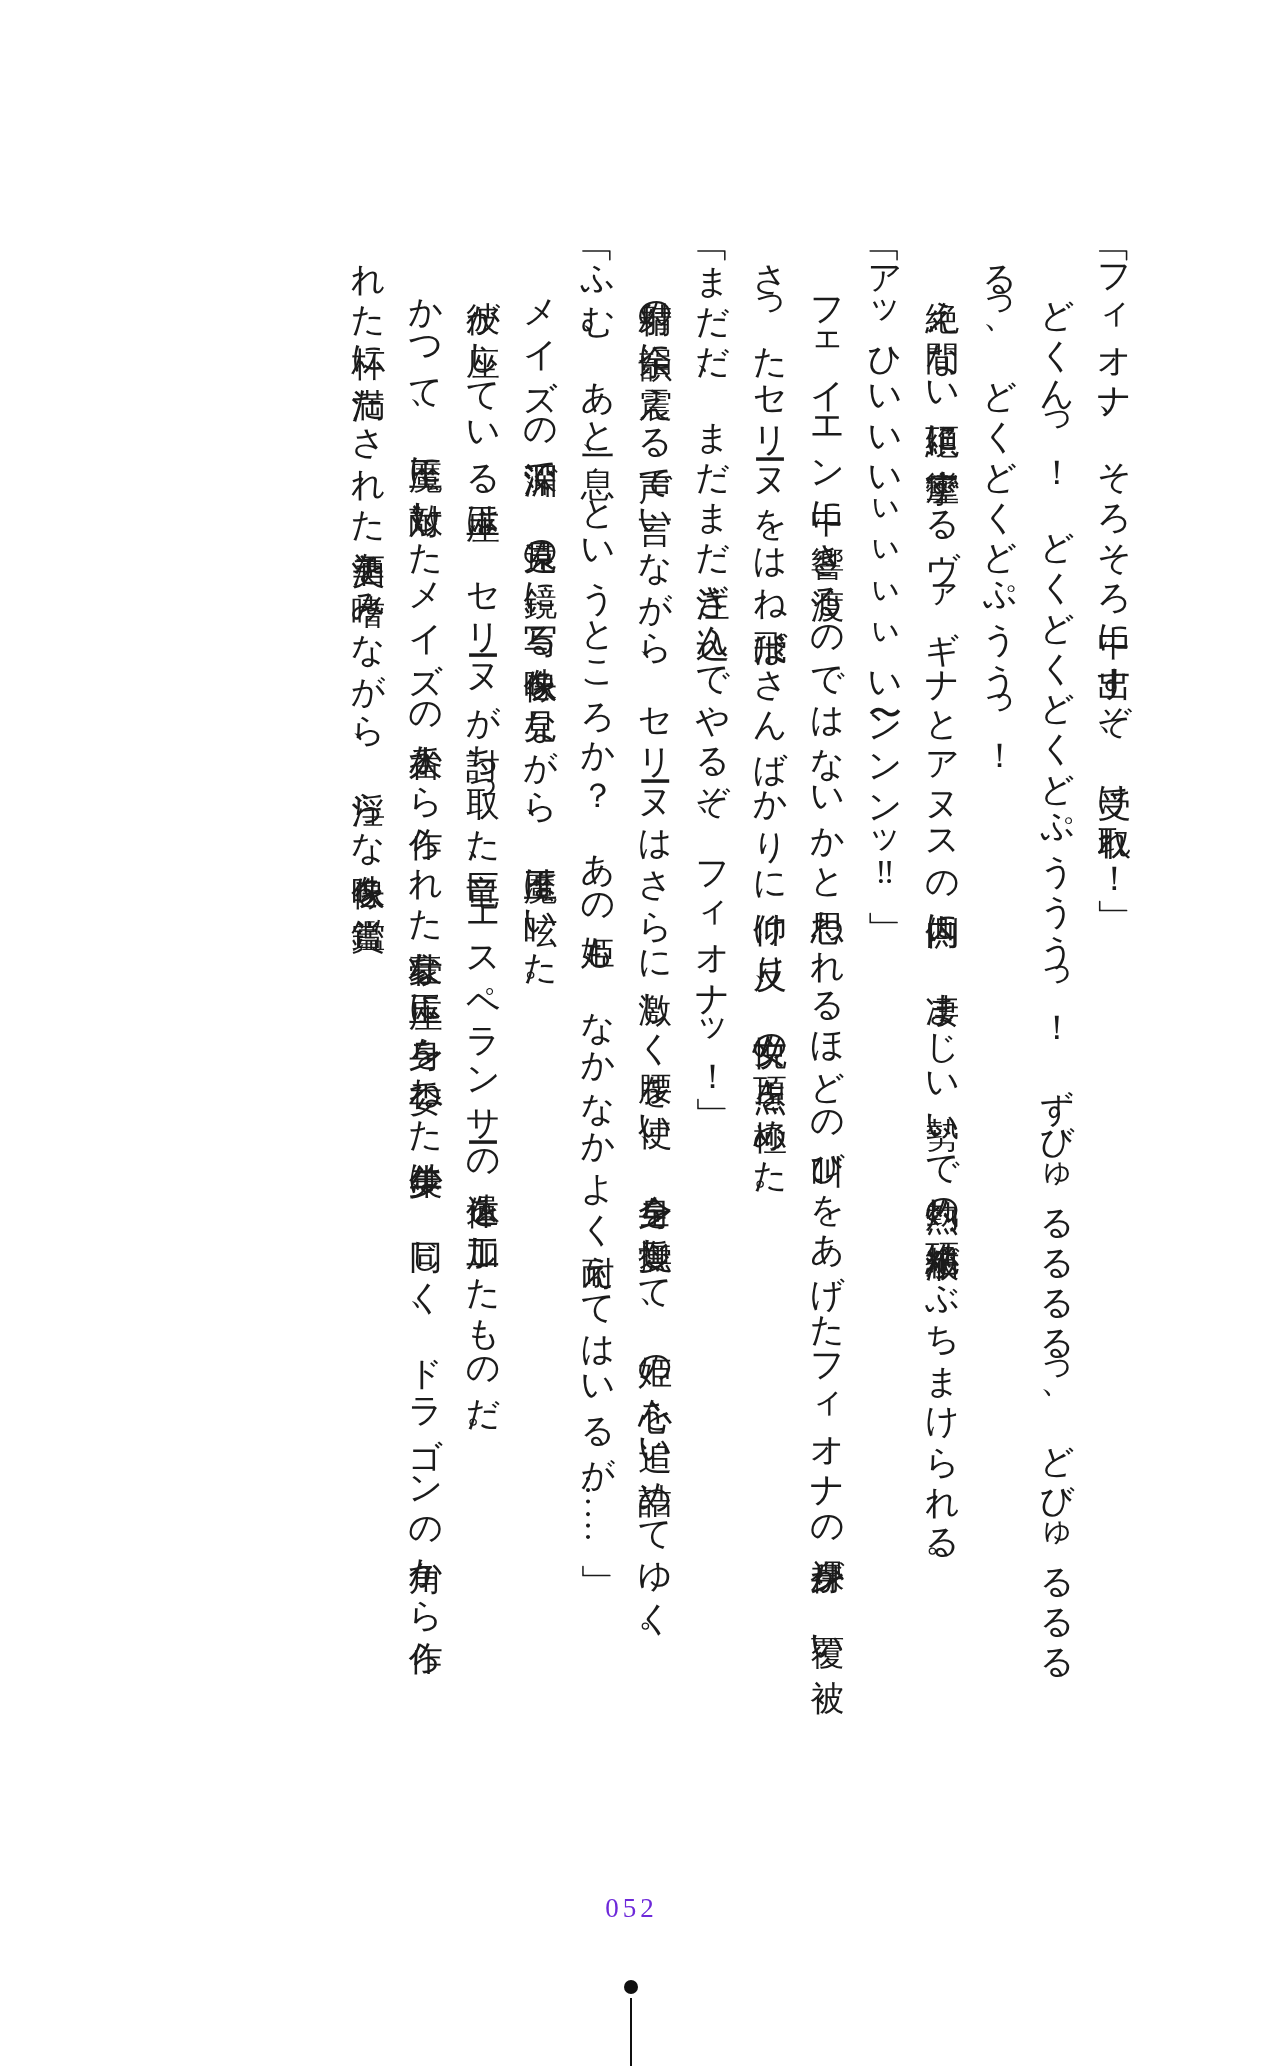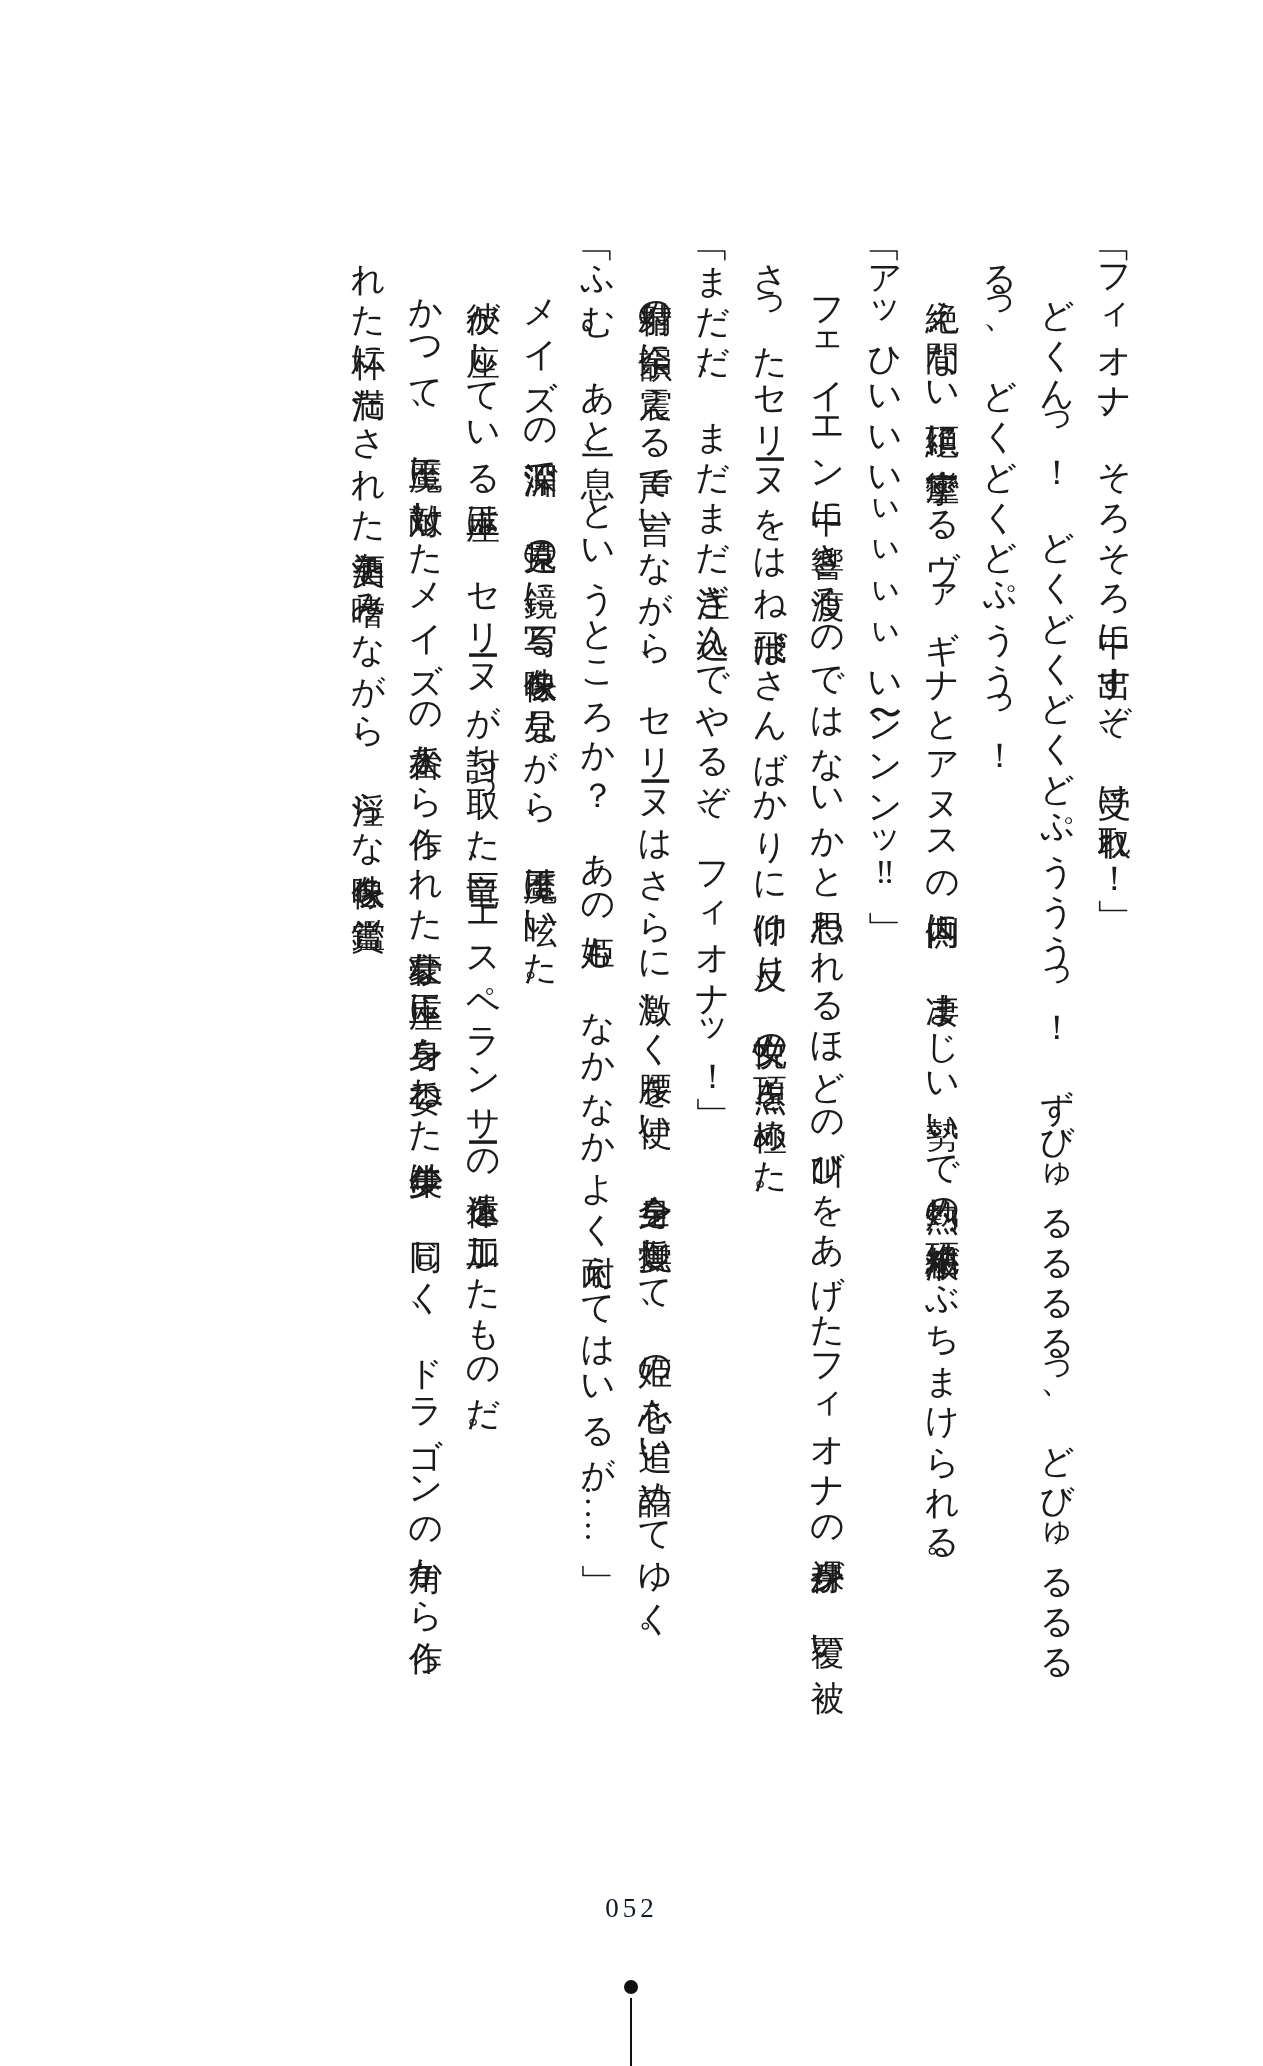--- a/index.html
+++ b/index.html
@@ -44,21 +44,21 @@
 
   .page-number {
     position: absolute;
     left: 0;
     right: 0;
     top: 1893px;
     text-align: center;
     font-family: "Liberation Serif", "DejaVu Serif", serif;
     font-size: 27px;
     letter-spacing: 4px;
-    color: #0f172a;
+    color: #6d28d9;
   }
   .footer-dot {
     position: absolute;
     left: 624px;
     top: 1980px;
     width: 14px;
     height: 14px;
     border-radius: 50%;
     background: #101010;
   }

